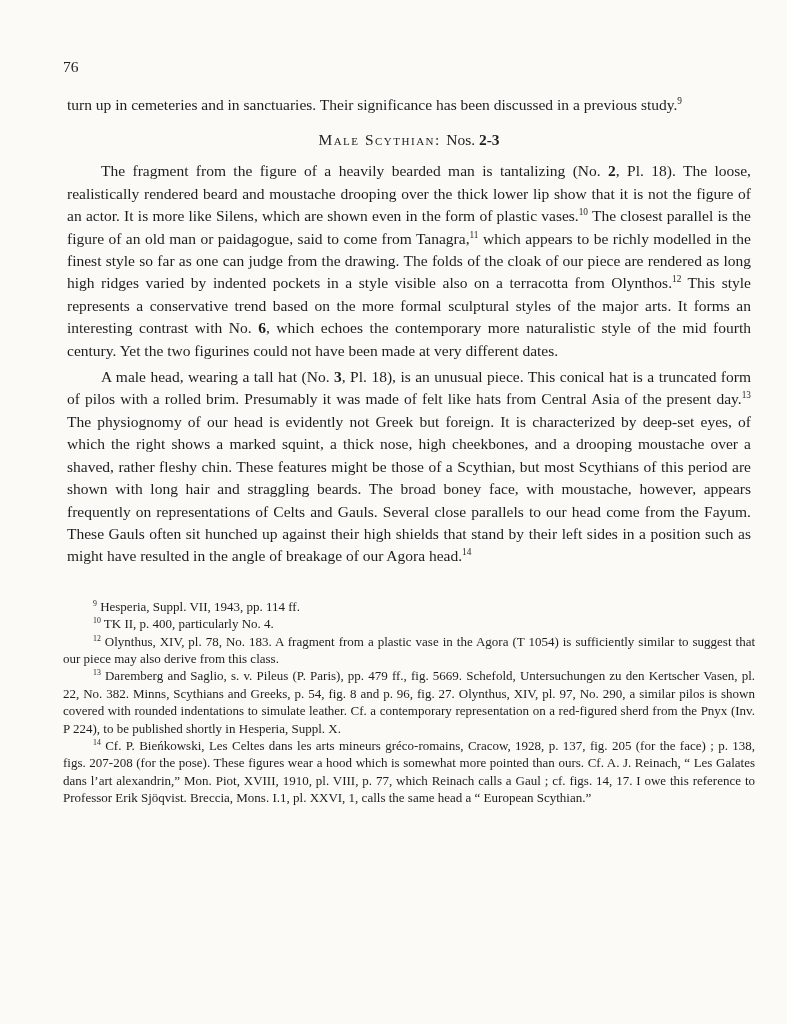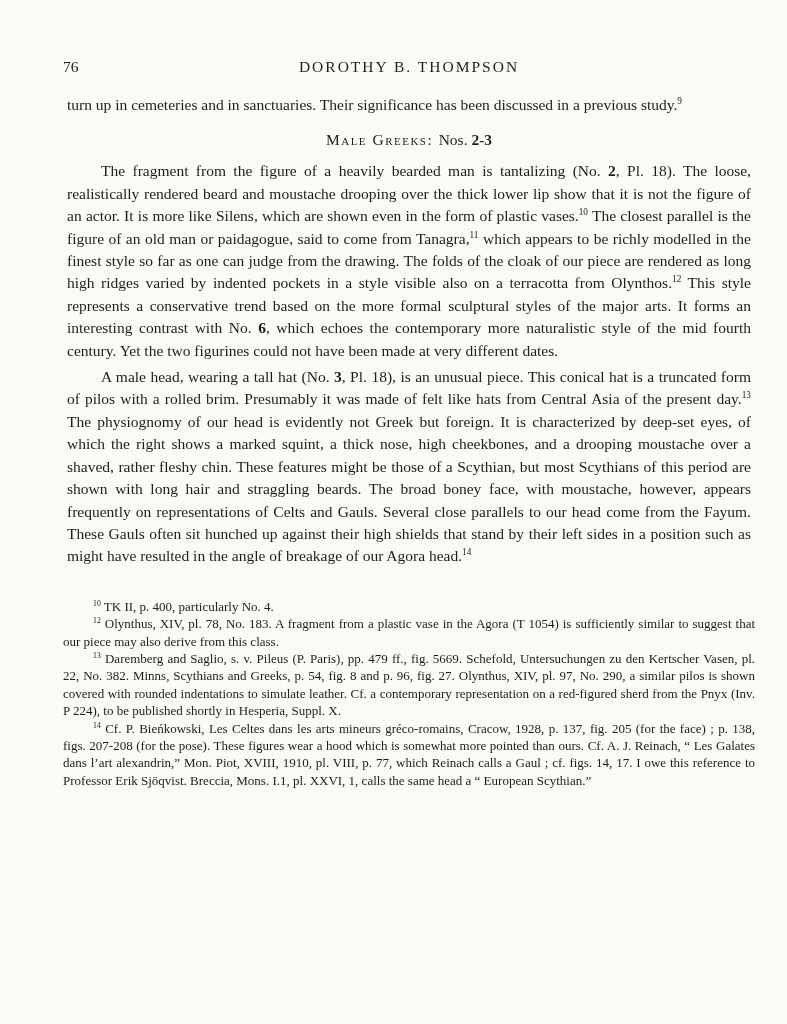--- a/index.html
+++ b/index.html
@@ -81,32 +81,32 @@
     text-indent: 30px;
   }
 </style>
 </head>
 <body>
 
 <div class="page">
 
   <div class="page-header">
     <span class="page-number">76</span>
-    <span class="running-head">DOROTHY B. THOMPSON</span>
   </div>
 
   <div class="body-text">
     <p class="body"><span>turn up in cemeteries and in sanctuaries. Their significance has been discussed in a previous study.</span><sup>9</sup></p>
 
-    <h2 class="section-heading"><span class="sc">Male Greeks: </span><span>Nos. </span><span class="b">2-3</span></h2>
+    <h2 class="section-heading"><span class="sc">Male Scythian: </span><span>Nos. </span><span class="b">2-3</span></h2>
 
     <p class="body indent"><span>The fragment from the figure of a heavily bearded man is tantalizing (No. </span><span class="b">2</span><span>, Pl. 18). The loose, realistically rendered beard and moustache drooping over the thick lower lip show that it is not the figure of an actor. It is more like Silens, which are shown even in the form of plastic vases.</span><sup>10</sup><span> The closest parallel is the figure of an old man or paidagogue, said to come from Tanagra,</span><sup>11</sup><span> which appears to be richly modelled in the finest style so far as one can judge from the drawing. The folds of the cloak of our piece are rendered as long high ridges varied by indented pockets in a style visible also on a terracotta from Olynthos.</span><sup>12</sup><span> This style represents a conservative trend based on the more formal sculptural styles of the major arts. It forms an interesting contrast with No. </span><span class="b">6</span><span>, which echoes the contemporary more naturalistic style of the mid fourth century. Yet the two figurines could not have been made at very different dates.</span></p>
     <p class="body indent"><span>A male head, wearing a tall hat (No. </span><span class="b">3</span><span>, Pl. 18), is an unusual piece. This conical hat is a truncated form of </span><span class="i">pilos</span><span> with a rolled brim. Presumably it was made of felt like hats from Central Asia of the present day.</span><sup>13</sup><span> The physiognomy of our head is evidently not Greek but foreign. It is characterized by deep-set eyes, of which the right shows a marked squint, a thick nose, high cheekbones, and a drooping moustache over a shaved, rather fleshy chin. These features might be those of a Scythian, but most Scythians of this period are shown with long hair and straggling beards. The broad boney face, with moustache, however, appears frequently on representations of Celts and Gauls. Several close parallels to our head come from the Fayum. These Gauls often sit hunched up against their high shields that stand by their left sides in a position such as might have resulted in the angle of breakage of our Agora head.</span><sup>14</sup></p>
   </div>
 
   <div class="footnotes">
+    <p class="footnote"><sup>9</sup><span> </span><span class="i">Hesperia</span><span>, Suppl. VII, 1943, pp. 114 ff.</span></p>
     <p class="footnote"><sup>10</sup><span> </span><span class="i">TK</span><span> II, p. 400, particularly No. 4.</span></p>
     <p class="footnote"><sup>12</sup><span> </span><span class="i">Olynthus</span><span>, XIV, pl. 78, No. 183. A fragment from a plastic vase in the Agora (T 1054) is sufficiently similar to suggest that our piece may also derive from this class.</span></p>
     <p class="footnote"><sup>13</sup><span> Daremberg and Saglio, </span><span class="i">s. v. Pileus</span><span> (P. Paris), pp. 479 ff., fig. 5669. Schefold, </span><span class="i">Untersuchungen zu den Kertscher Vasen</span><span>, pl. 22, No. 382. Minns, </span><span class="i">Scythians and Greeks</span><span>, p. 54, fig. 8 and p. 96, fig. 27. </span><span class="i">Olynthus</span><span>, XIV, pl. 97, No. 290, a similar </span><span class="i">pilos</span><span> is shown covered with rounded indentations to simulate leather. Cf. a contemporary representation on a red-figured sherd from the Pnyx (Inv. P 224), to be published shortly in </span><span class="i">Hesperia</span><span>, Suppl. X.</span></p>
     <p class="footnote"><sup>14</sup><span> Cf. P. Bieńkowski, </span><span class="i">Les Celtes dans les arts mineurs gréco-romains</span><span>, Cracow, 1928, p. 137, fig. 205 (for the face) ; p. 138, figs. 207-208 (for the pose). These figures wear a hood which is somewhat more pointed than ours. Cf. A. J. Reinach, “ Les Galates dans l’art alexandrin,” </span><span class="i">Mon. Piot</span><span>, XVIII, 1910, pl. VIII, p. 77, which Reinach calls a Gaul ; cf. figs. 14, 17. I owe this reference to Professor Erik Sjöqvist. Breccia, </span><span class="i">Mons.</span><span> I.1, pl. XXVI, 1, calls the same head a “ European Scythian.”</span></p>
   </div>
 
 </div>
 
 </body></html>

